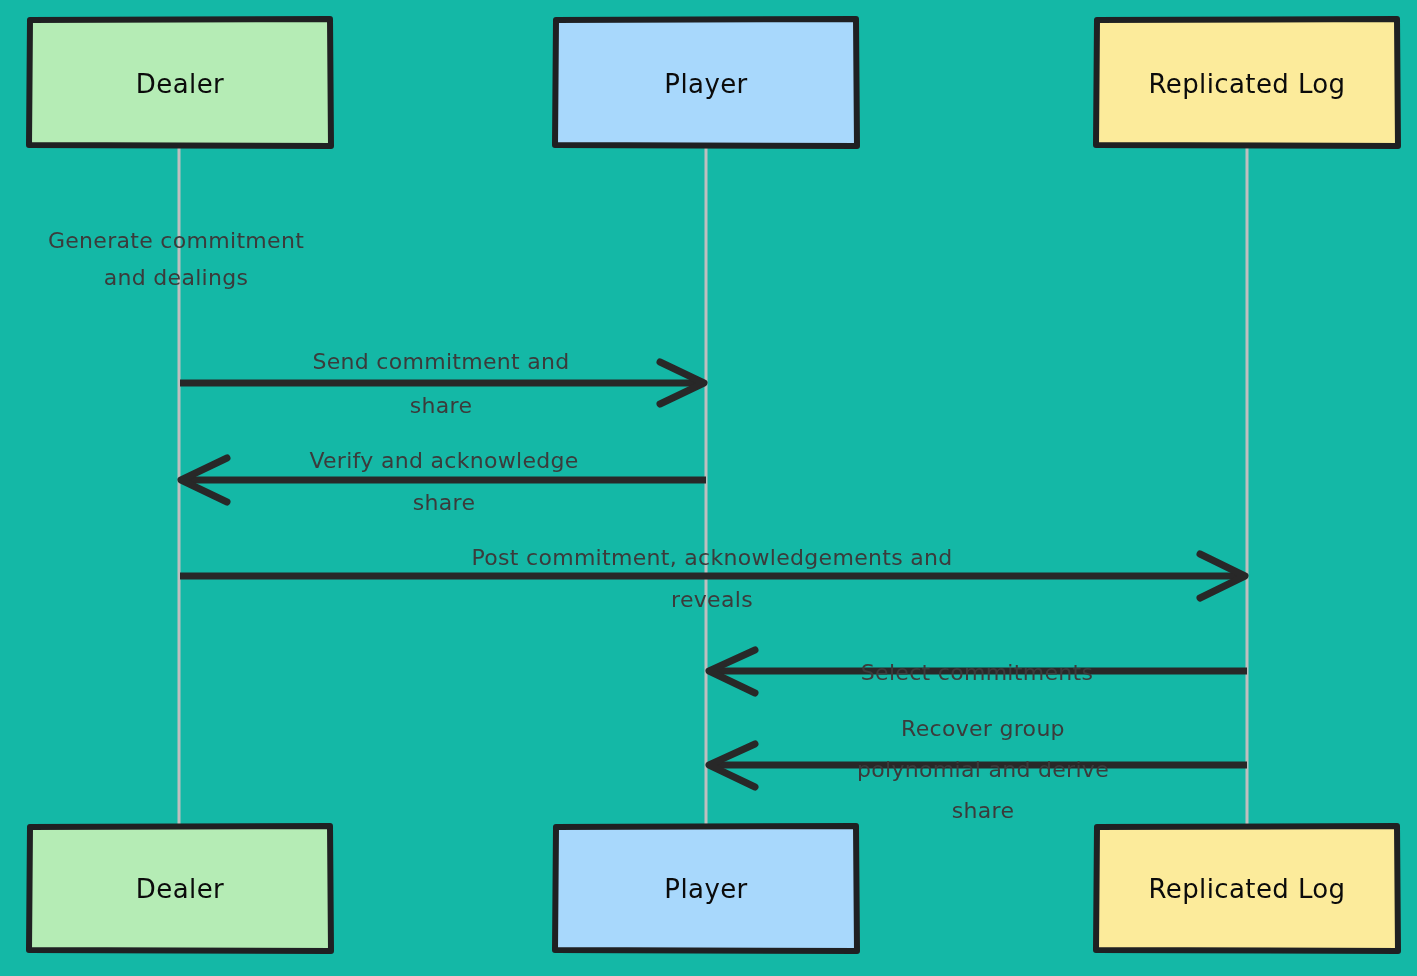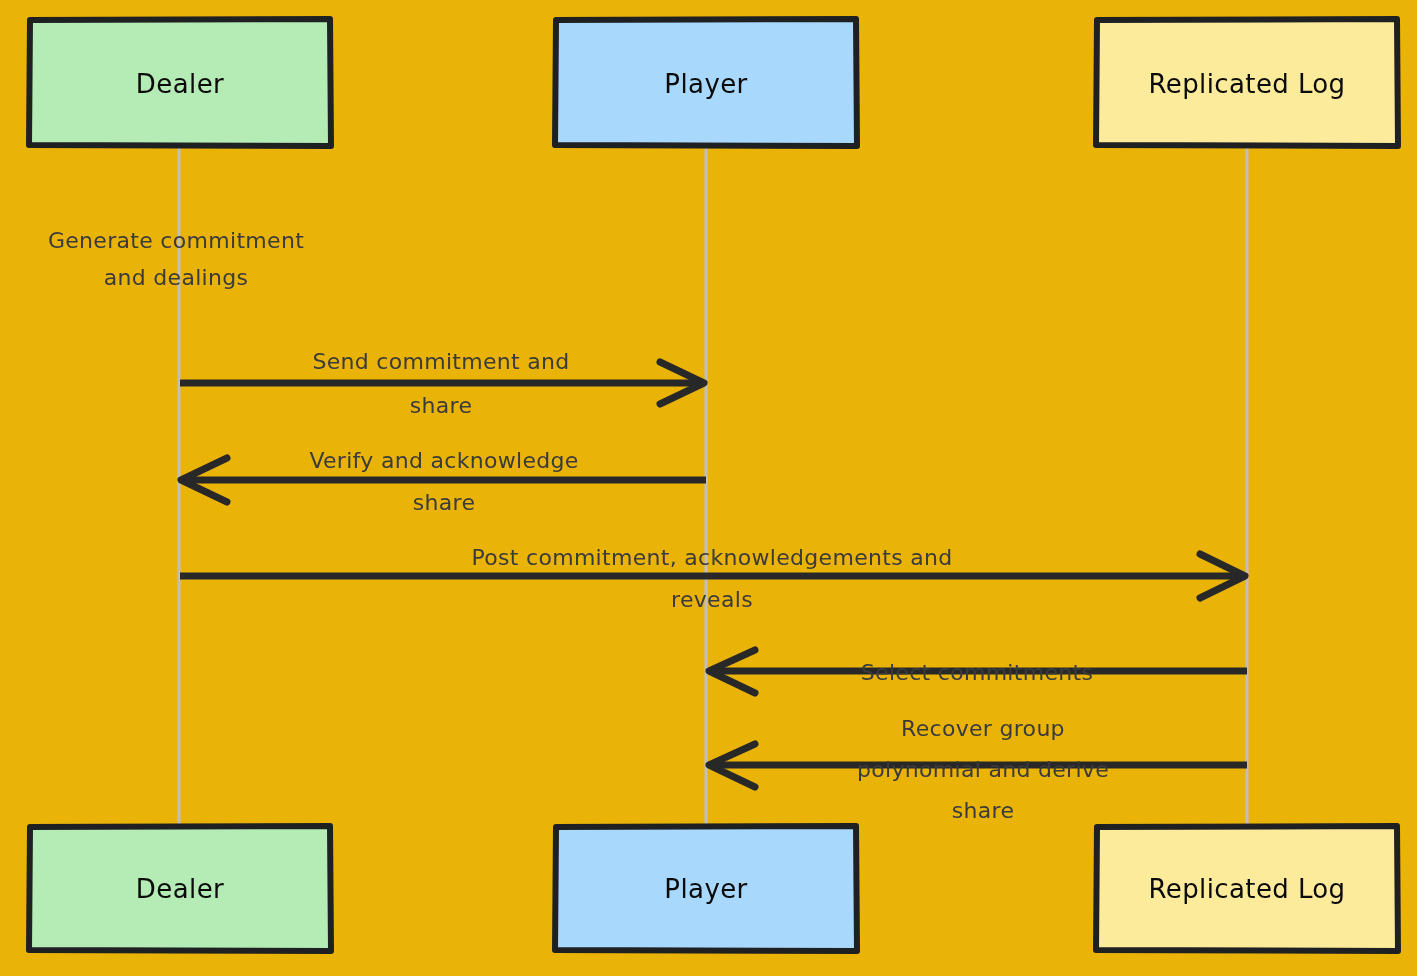--- a/index.html
+++ b/index.html
@@ -4,21 +4,21 @@
 <style>
   html, body {
     margin: 0;
     padding: 0;
     background: #000000;
   }
   #diagram-root {
     position: relative;
     width: 1417px;
     height: 976px;
-    background: #eab308;
+    background: #14b8a6;
     overflow: hidden;
     font-family: "DejaVu Sans", sans-serif;
   }
   svg.diagram-svg {
     position: absolute;
     top: 0;
     left: 0;
     width: 1417px;
     height: 976px;
   }

